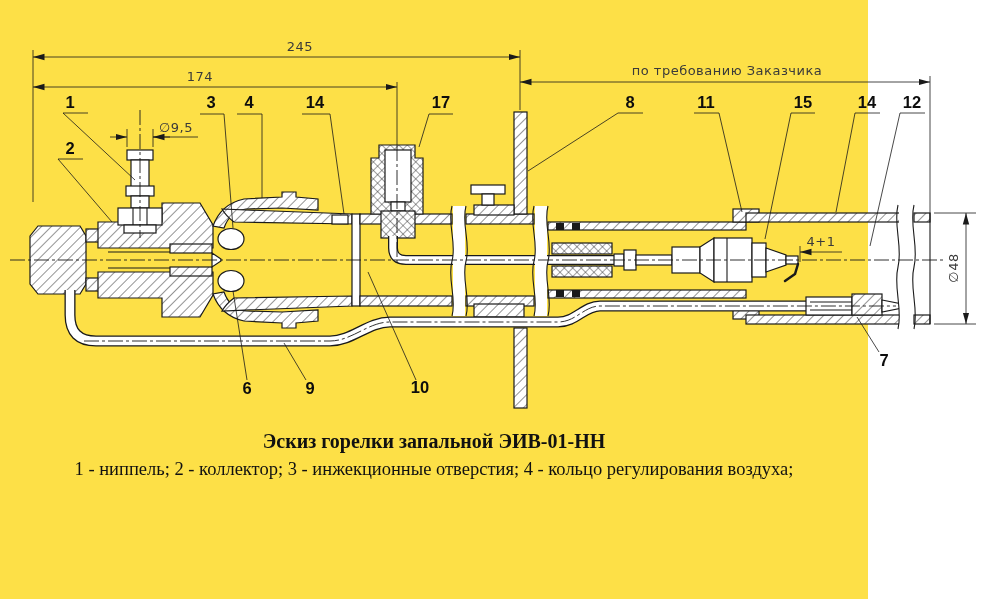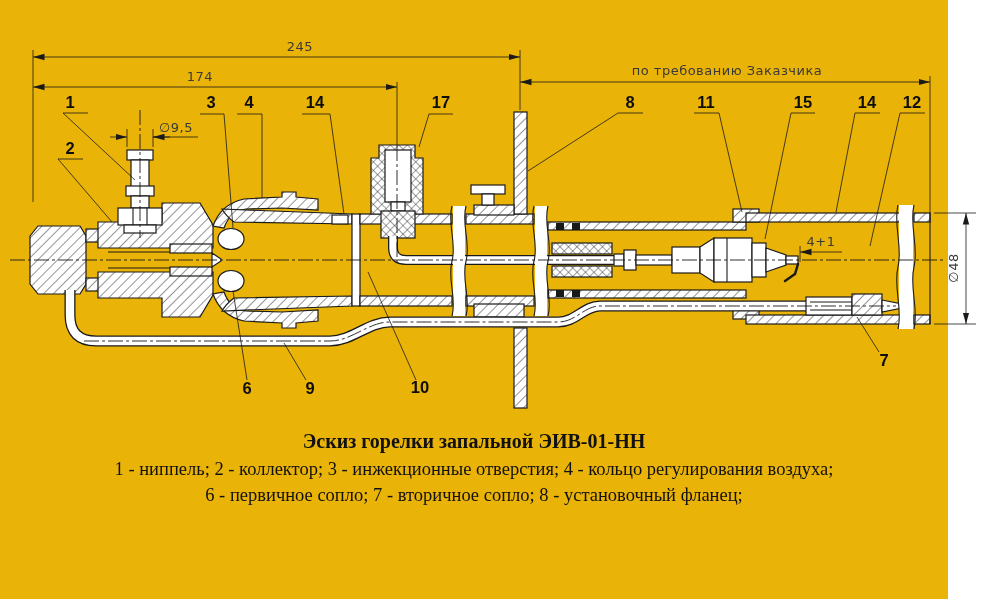--- a/index.html
+++ b/index.html
@@ -1,17 +1,17 @@
 <!DOCTYPE html>
 <html><head>
 <meta charset="utf-8">
 <style>
   html,body{margin:0;padding:0;background:#fff;width:1000px;height:599px;overflow:hidden;
             font-family:"Liberation Sans",sans-serif;}
-  .page{width:948px;height:599px;background:#eab308;}
+  .page{width:868px;height:599px;background:#fde047;}
   svg{display:block;}
   
   .s {fill:#fff;stroke:#1a1a1a;stroke-width:1.2;}
   .h {fill:url(#ht);stroke:#1a1a1a;stroke-width:1.2;}
   .x {fill:url(#xh);stroke:#1a1a1a;stroke-width:1.2;}
   .t {fill:none;stroke:#1a1a1a;stroke-width:0.8;}
   .tw{fill:none;stroke:#1a1a1a;stroke-width:1.1;}
   .w {fill:#fff;stroke:none;}
   .blk{fill:#1a1a1a;stroke:none;}
   .ax{fill:none;stroke:#1a1a1a;stroke-width:0.9;stroke-dasharray:15 3 3 3;}
@@ -227,16 +227,15 @@
     <path class="t" d="M416,380 L368,272"></path>
     <text class="co" x="420" y="393">10</text>
     <path class="t" d="M879,352 L857,317"></path>
     <text class="co" x="884" y="366">7</text>
   </g>
 </svg>
 
 <div class="caption">
   <div class="cap-title">Эскиз горелки запальной ЭИВ-01-НН</div>
   <div class="cap-line">1 - ниппель; 2 - коллектор; 3 - инжекционные отверстия; 4 - кольцо регулирования воздуха;</div>
-  <div class="cap-line">6 - первичное сопло; 7 - вторичное сопло; 8 - установочный фланец;</div>
 </div>
 
 </div>
 
 </body></html>

